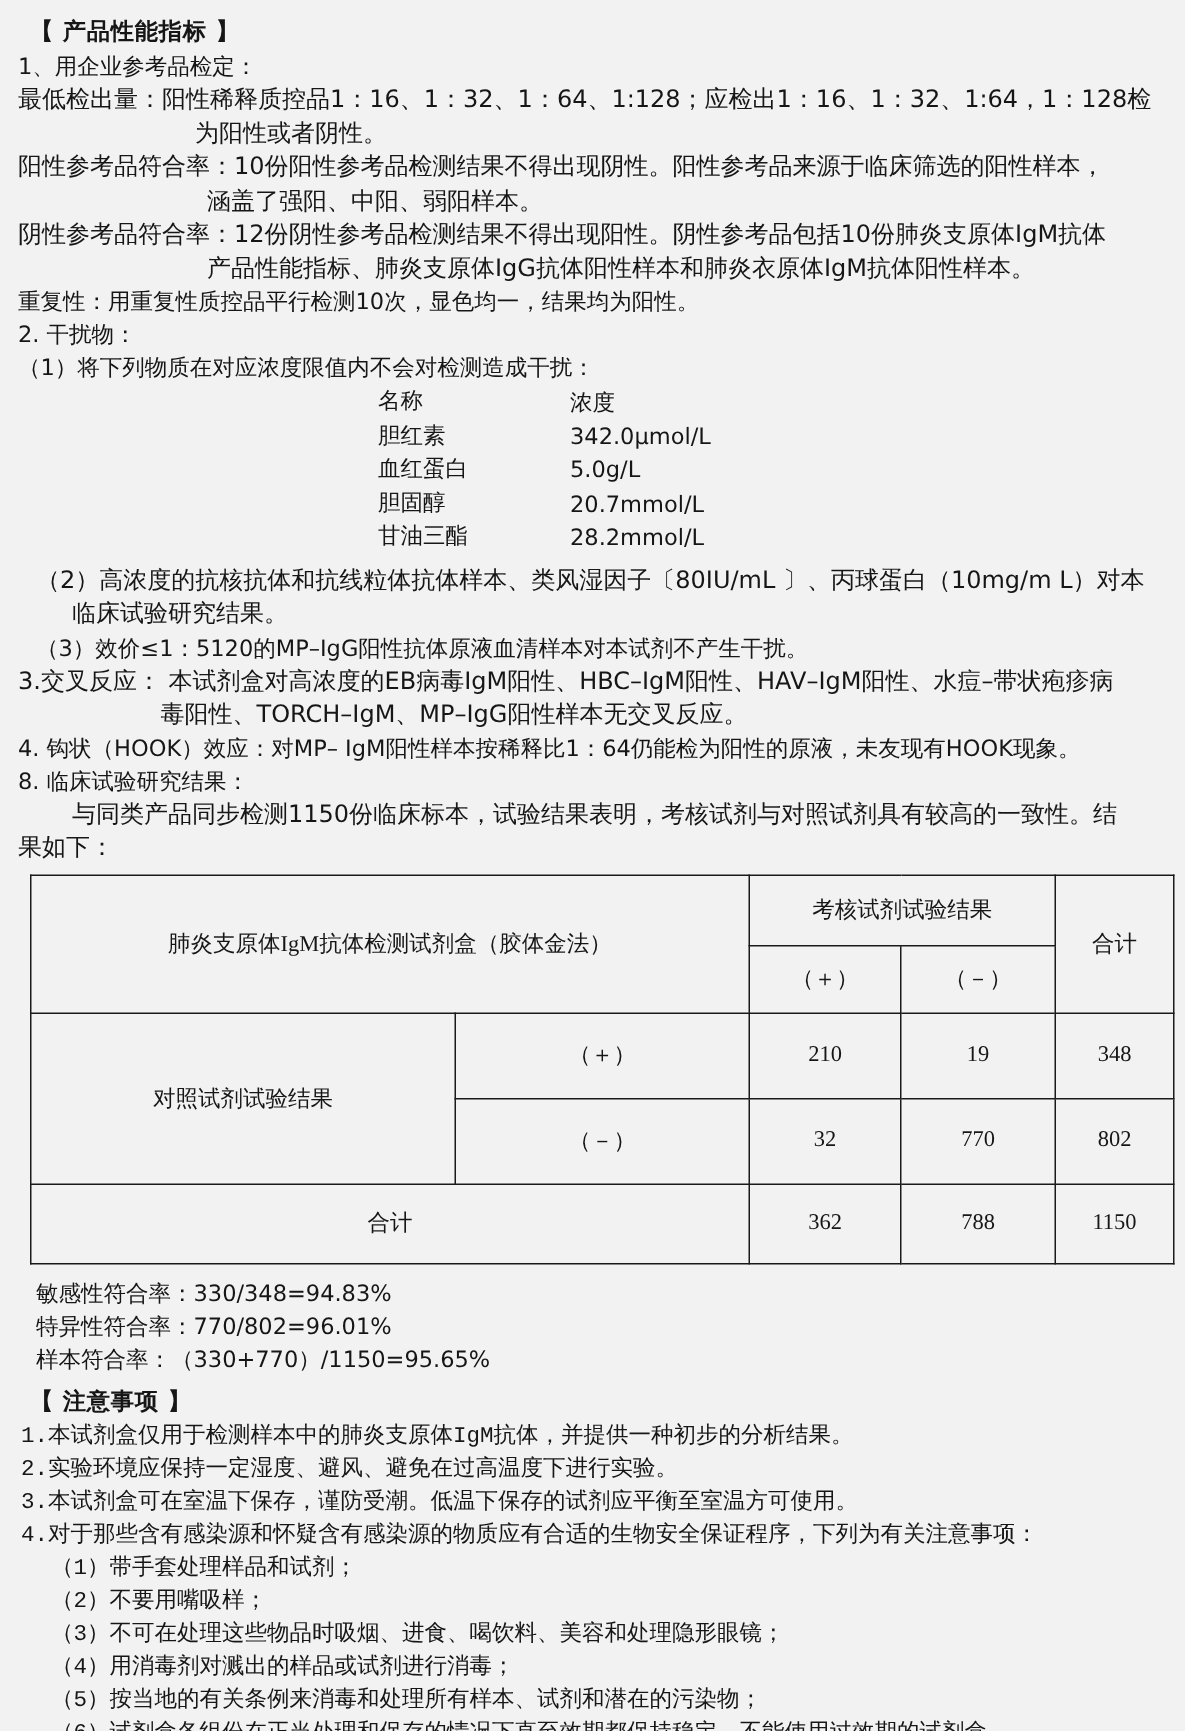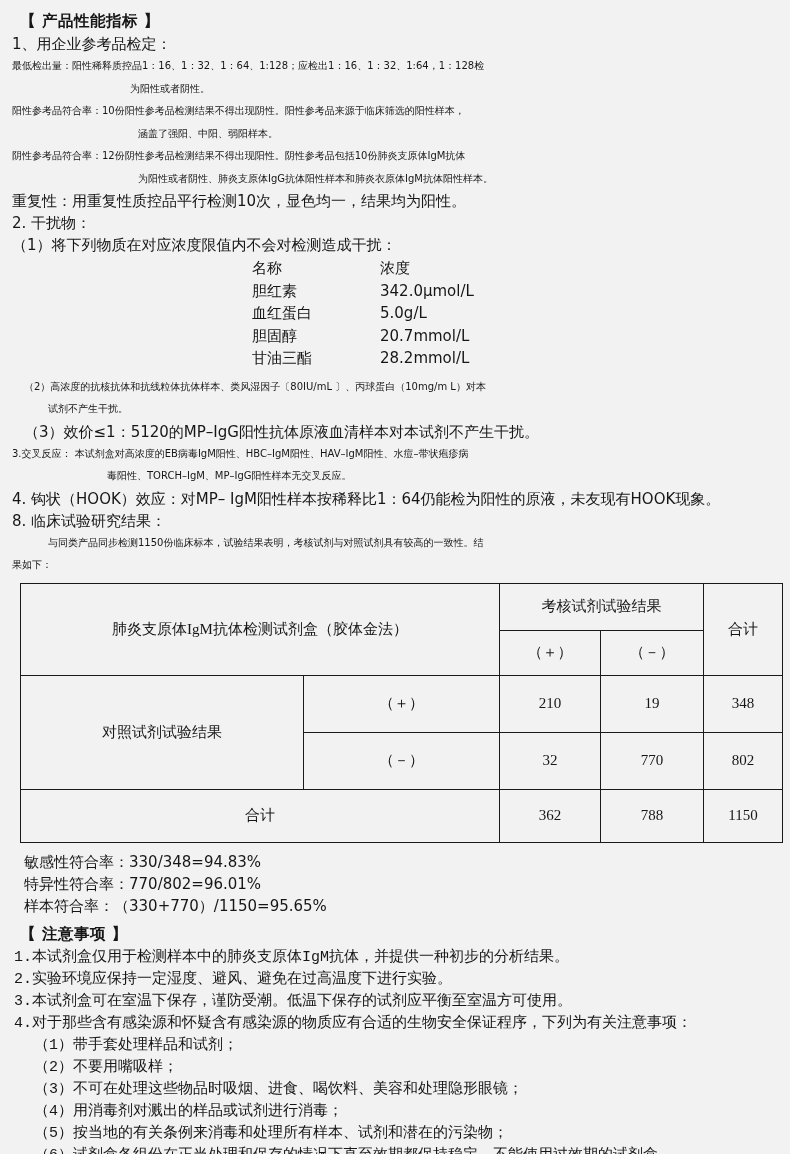--- a/index.html
+++ b/index.html
@@ -30,21 +30,21 @@
     line-height: 22px;
     margin: 2px 0 1px 8px;
   }
   .line {
     font-size: 15px;
     line-height: 22px;
     white-space: nowrap;
   }
   
   .hang {
-    font-size: 10px;
+    font-size: 16px;
     line-height: 22.5px;
   }
   .hang .l1, .hang .l2 { white-space: nowrap; display: block; }
   .ind-95 { padding-left: 95px; }
   .ind-118 { padding-left: 118px; }
   .ind-126 { padding-left: 126px; }
   .ind-36 { padding-left: 36px; }
   .ind-12 { padding-left: 12px; }
 
   
@@ -104,21 +104,21 @@
     <span class="l2 ind-118">为阳性或者阴性。</span>
   </div>
 
   <div class="hang">
     <span class="l1">阳性参考品符合率：10份阳性参考品检测结果不得出现阴性。阳性参考品来源于临床筛选的阳性样本，</span>
     <span class="l2 ind-126">涵盖了强阳、中阳、弱阳样本。</span>
   </div>
 
   <div class="hang">
     <span class="l1">阴性参考品符合率：12份阴性参考品检测结果不得出现阳性。阴性参考品包括10份肺炎支原体IgM抗体</span>
-    <span class="l2 ind-126">为阳性或者阴性、肺炎支原体IgG抗体阳性样本和肺炎衣原体IgM抗体阳性样本。</span>
+    <span class="l2 ind-126">产品性能指标、肺炎支原体IgG抗体阳性样本和肺炎衣原体IgM抗体阳性样本。</span>
   </div>
 
   <div class="line">重复性：用重复性质控品平行检测10次，显色均一，结果均为阳性。</div>
 
   <div class="line">2. 干扰物：</div>
 
   <div class="line">（1）将下列物质在对应浓度限值内不会对检测造成干扰：</div>
 
   <div class="interf">
     <div class="row">
@@ -138,21 +138,21 @@
       <span class="c2">20.7mmol/L</span>
     </div>
     <div class="row">
       <span class="c1">甘油三酯</span>
       <span class="c2">28.2mmol/L</span>
     </div>
   </div>
 
   <div class="hang">
     <span class="l1 ind-12">（2）高浓度的抗核抗体和抗线粒体抗体样本、类风湿因子〔80IU/mL 〕、丙球蛋白（10mg/m L）对本</span>
-    <span class="l2 ind-36">试剂不产生干扰。</span>
+    <span class="l2 ind-36">临床试验研究结果。</span>
   </div>
 
   <div class="line ind-12">（3）效价≤1：5120的MP–IgG阳性抗体原液血清样本对本试剂不产生干扰。</div>
 
   <div class="hang">
     <span class="l1">3.交叉反应： 本试剂盒对高浓度的EB病毒IgM阳性、HBC–IgM阳性、HAV–IgM阳性、水痘–带状疱疹病</span>
     <span class="l2 ind-95">毒阳性、TORCH–IgM、MP–IgG阳性样本无交叉反应。</span>
   </div>
 
   <div class="line">4. 钩状（HOOK）效应：对MP– IgM阳性样本按稀释比1：64仍能检为阳性的原液，未友现有HOOK现象。</div>

